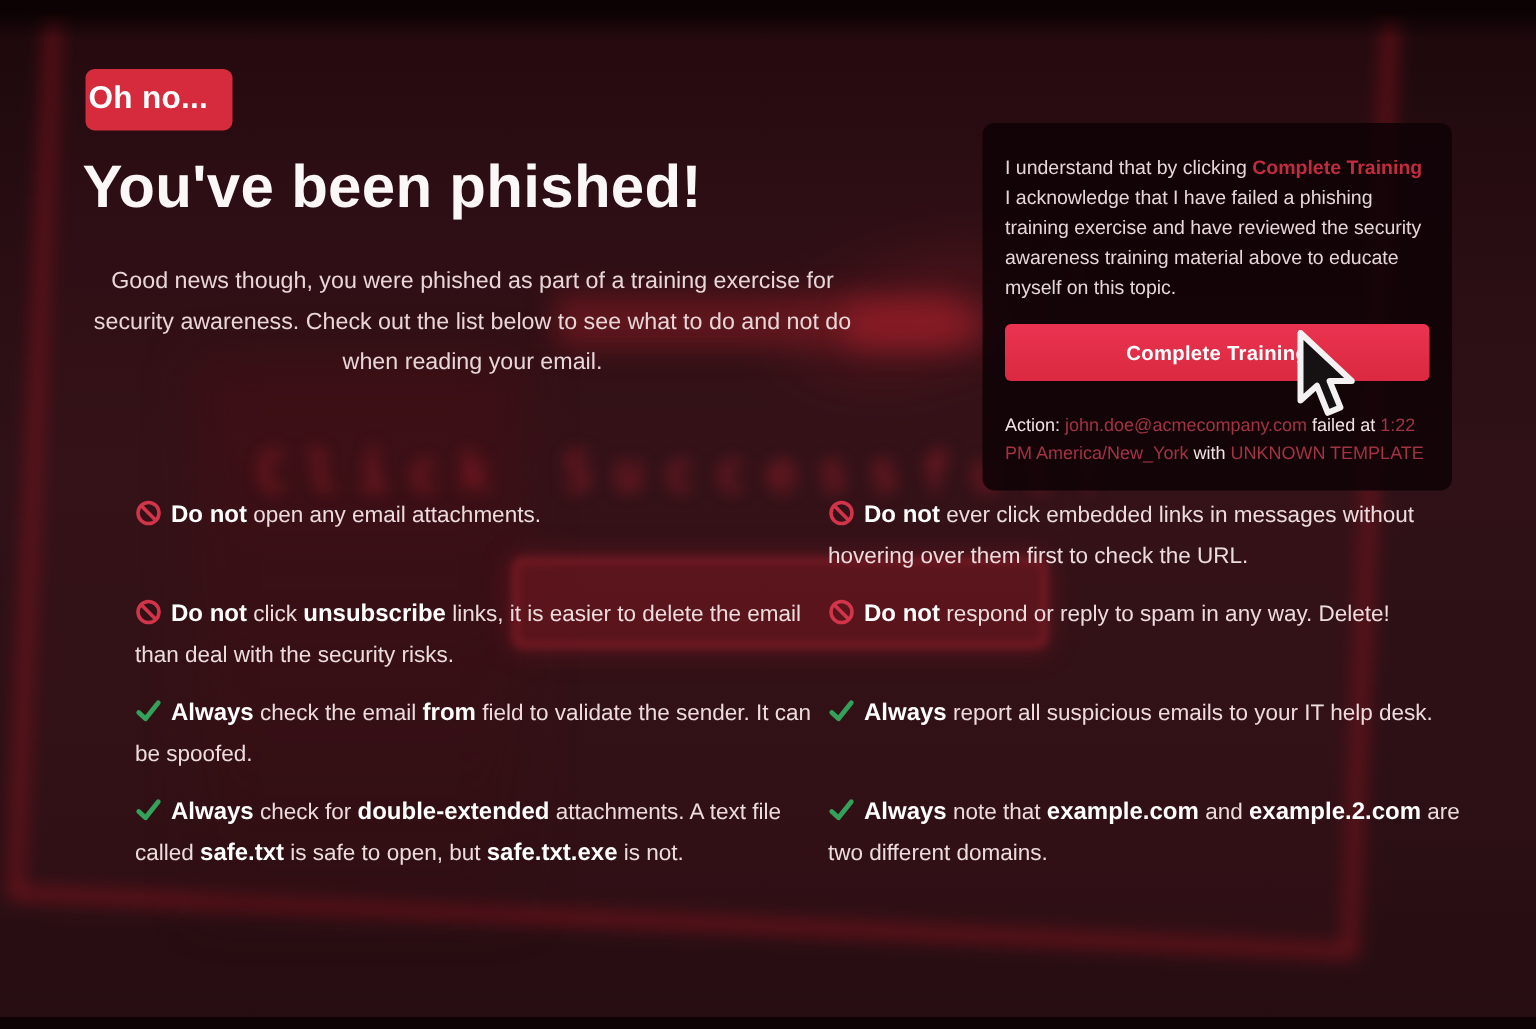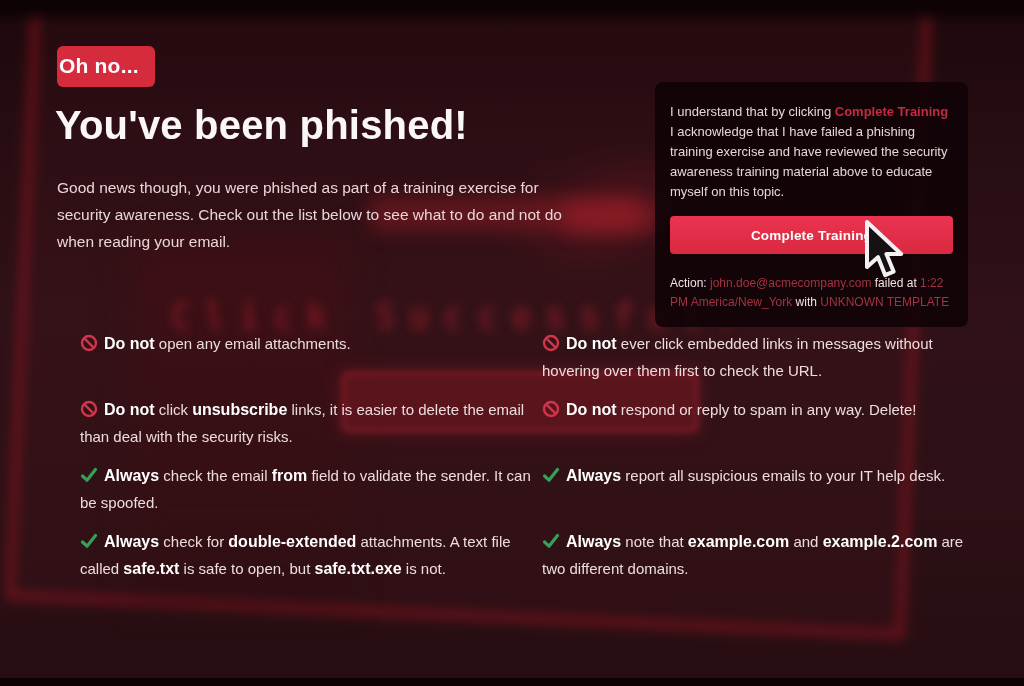--- a/index.html
+++ b/index.html
@@ -46,21 +46,21 @@
     position:absolute;left:57px;top:46px;
     background:#d62b3d;color:#ffffff;font-weight:bold;font-size:21px;
     padding:8px 16px 9px 2px;border-radius:6px;letter-spacing:.2px;
   }
   .title{
     position:absolute;left:55px;top:103px;
     color:#fbf7f7;font-size:40px;font-weight:bold;letter-spacing:.2px;text-align:right;
   }
   .intro{
     position:absolute;left:57px;top:174px;width:516px;
-    color:#e9d6d8;font-size:15.5px;line-height:27px;
+    color:#e9d6d8;font-size:15.5px;line-height:27px;text-align:center;
   }
 
   
   .panel{
     position:absolute;left:655px;top:40px;width:313px;
     background:rgba(15,2,6,0.88);border-radius:8px;
     padding:20px 15px 16px 15px;
     margin-top:42px;
   }
   .panel-text{color:#e6d6d8;font-size:13px;line-height:20px;}
@@ -70,21 +70,21 @@
     background:linear-gradient(180deg,#ea3350 0%,#da2940 100%);
     color:#ffffff;font-family:"Liberation Sans",sans-serif;
     font-size:13.5px;font-weight:bold;letter-spacing:.2px;cursor:pointer;
   }
   .action-line{margin-top:20px;font-size:12px;line-height:18.5px;color:#e9dadc;}
   .action-line .s-label{color:#f1e3e4;font-weight:normal;}
   .action-line .s-value{color:#a13343;}
 
   
   #list-grid{
-    position:absolute;left:80px;top:330px;width:892px;
+    position:absolute;left:90px;top:330px;width:892px;
     display:grid;grid-template-columns:462px 430px;row-gap:12px;
   }
   .list-item{color:#eddcde;font-size:15px;line-height:27px;}
   .list-item .b{font-weight:bold;color:#ffffff;font-size:16px;}
   .li-icon{display:inline-block;width:18px;height:18px;margin-right:6px;vertical-align:-3px;}
   .li-icon svg{display:block;}
 
   
   .cursor{position:absolute;left:864px;top:220px;z-index:50;}
 </style>

